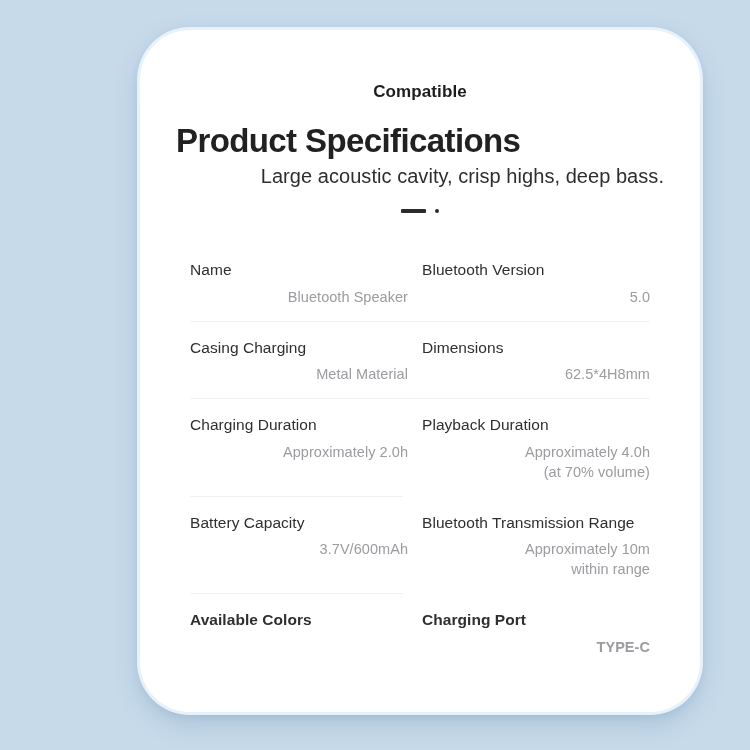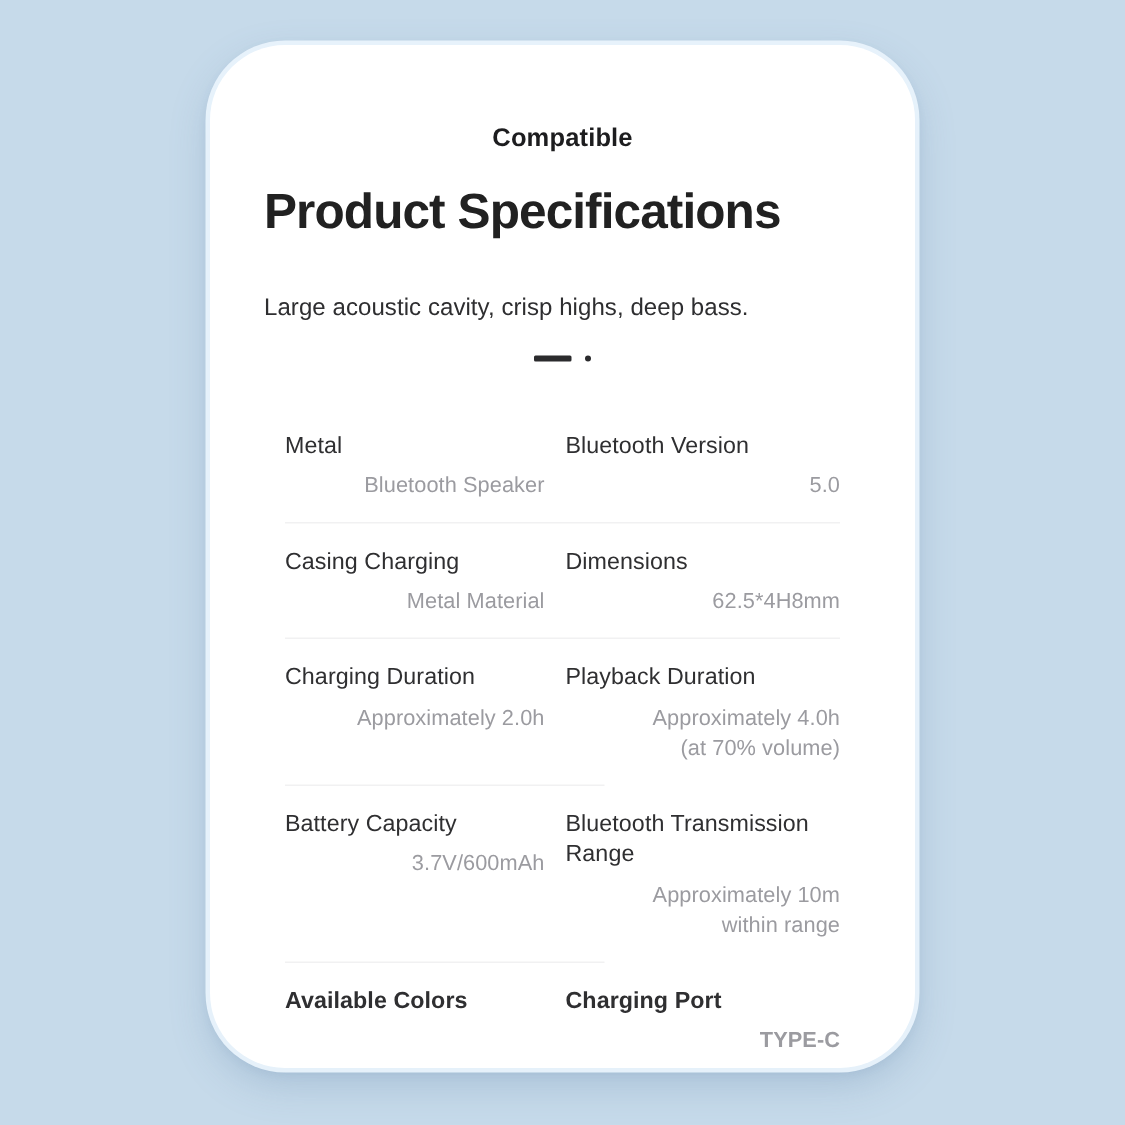--- a/index.html
+++ b/index.html
@@ -20,21 +20,21 @@
     position: relative;
     width: 750px;
     height: 750px;
   }
 
   
   .card {
     position: absolute;
     left: 140px;
     top: 30px;
-    width: 470px;
+    width: 560px;
     height: 682px;
     background: #ffffff;
     border-radius: 50px;
     box-shadow:
       0 0 0 3px rgba(233, 243, 252, 0.95),
       0 10px 26px rgba(86, 122, 160, 0.28),
       0 2px 8px rgba(86, 122, 160, 0.16);
     overflow: hidden;
   }
 
@@ -60,24 +60,24 @@
   .title {
     font-size: 33px;
     font-weight: bold;
     color: #212121;
     letter-spacing: -0.6px;
     margin-top: 20px;
     line-height: 1.15;
   }
 
   .subtitle {
-    text-align: left;
-    font-size: 16px;
+    text-align: right;
+    font-size: 20px;
     color: #2e2e30;
-    margin-top: 36px;
+    margin-top: 4px;
     letter-spacing: 0.05px;
     line-height: 1.2;
   }
 
   .ornament {
     display: flex;
     align-items: center;
     justify-content: center;
     gap: 9px;
     margin-top: 18px;
@@ -174,21 +174,21 @@
         <div class="ornament">
           <span class="dash"></span>
           <span class="dot"></span>
         </div>
       </div>
 
       <div class="spec-table">
 
         <div class="spec-row">
           <div class="spec-cell">
-            <div class="spec-label">Metal</div>
+            <div class="spec-label">Name</div>
             <div class="spec-value">Bluetooth Speaker</div>
           </div>
           <div class="spec-cell right">
             <div class="spec-label">Bluetooth Version</div>
             <div class="spec-value">5.0</div>
           </div>
         </div>
 
         <div class="spec-row">
           <div class="spec-cell">

